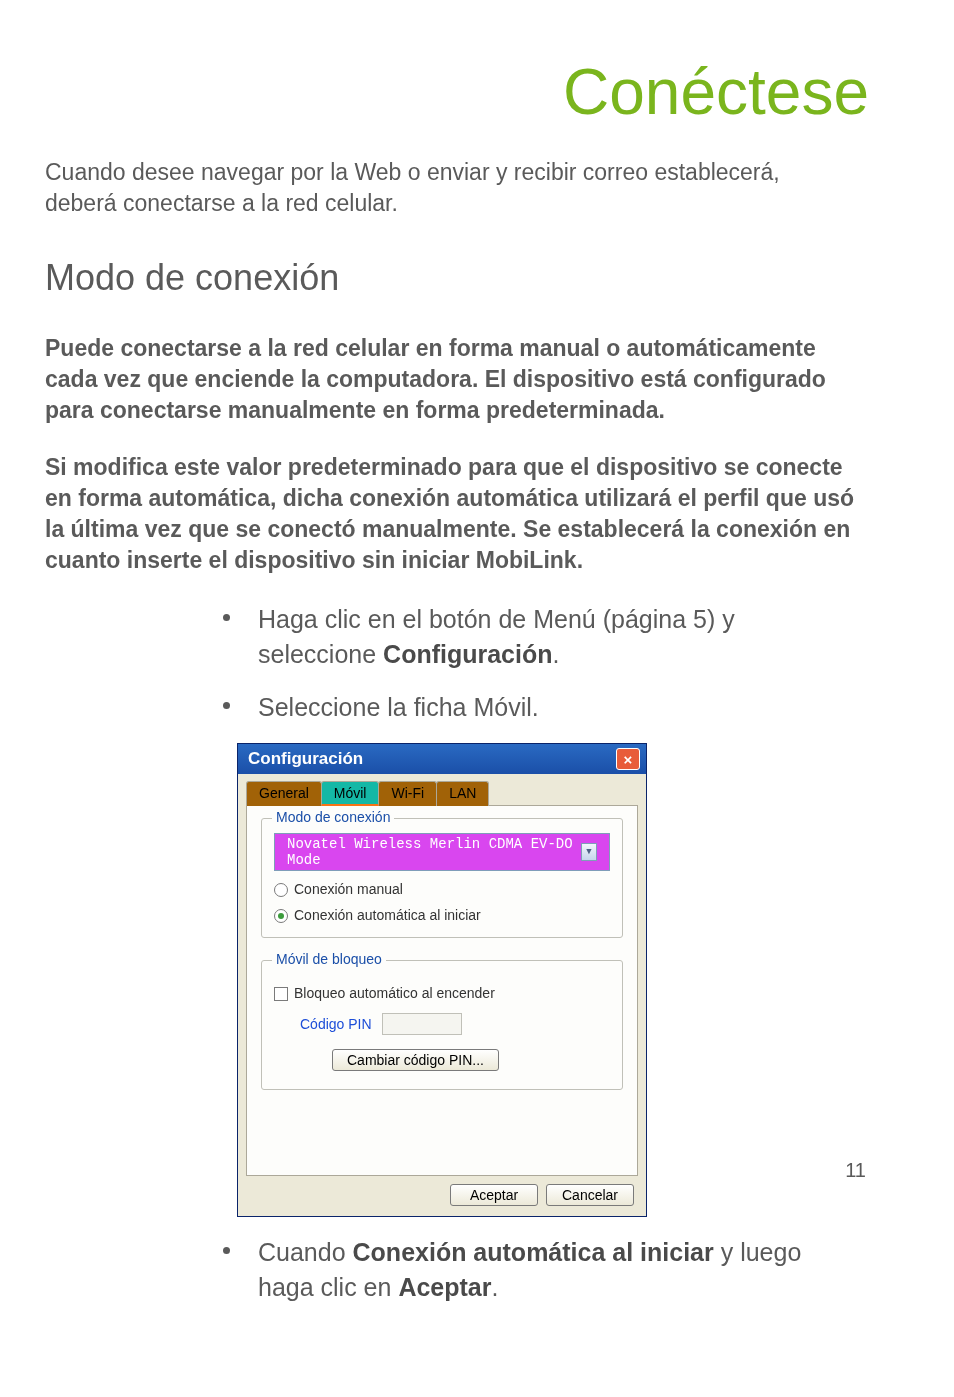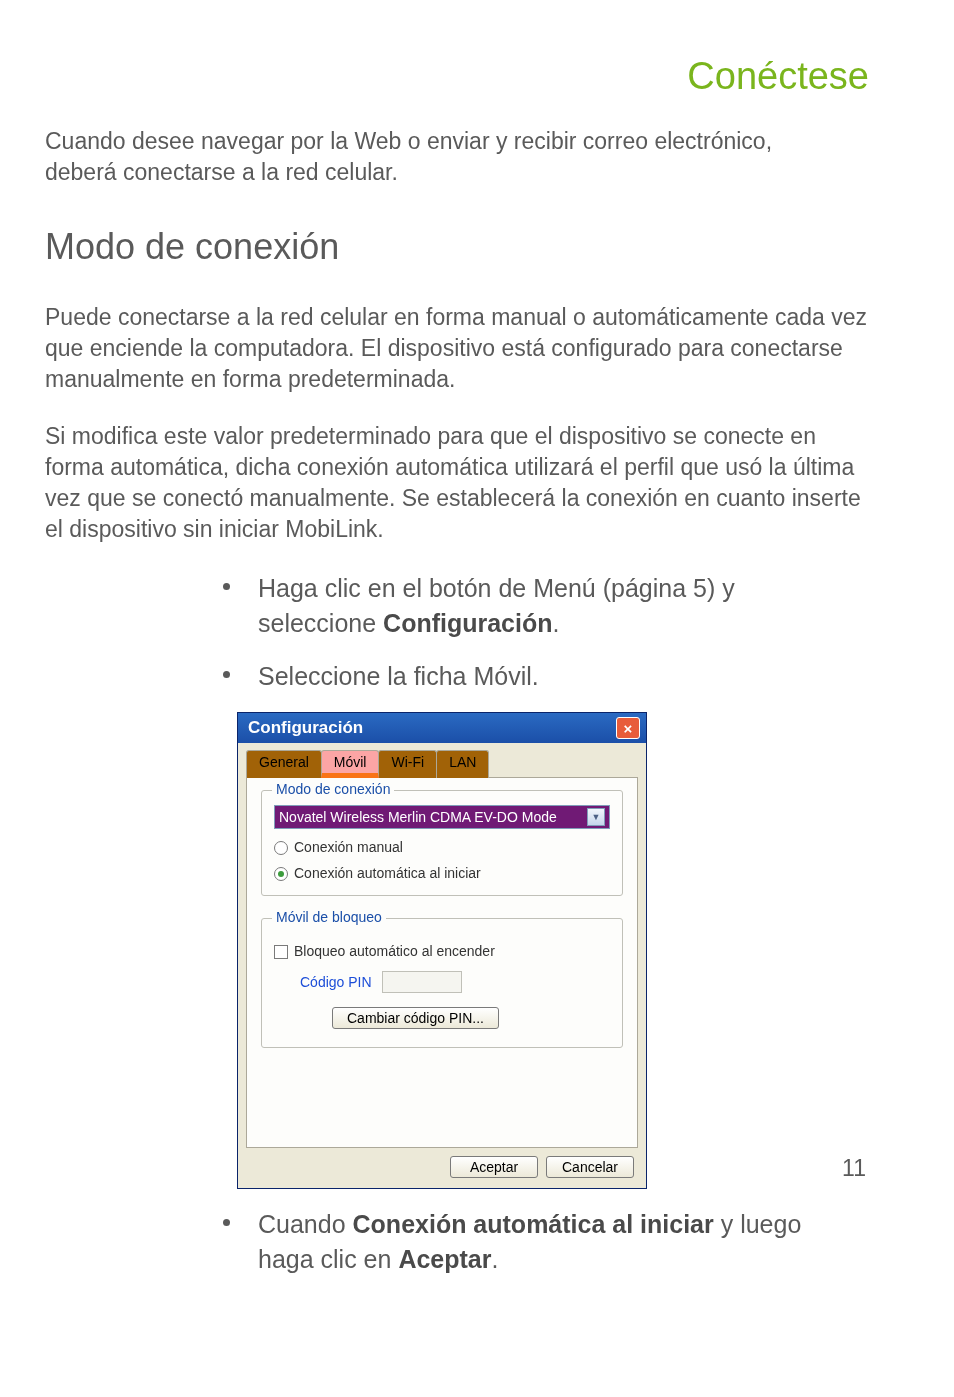--- a/index.html
+++ b/index.html
@@ -7,42 +7,42 @@
       width: 954px;
       height: 1397px;
       background: #ffffff;
       font-family: "Segoe UI", Arial, sans-serif;
       color: #5a5a5a;
       position: relative;
       padding: 55px 45px 45px 45px;
     }
     .page-title {
       text-align: right;
-      font-size: 38px;
+      font-size: 64px;
       font-weight: 300;
       color: #7ab51d;
       margin-bottom: 28px;
       padding-right: 40px;
     }
     .intro {
       font-size: 23px;
       font-weight: 300;
       line-height: 1.35;
       margin-bottom: 38px;
       padding-right: 60px;
     }
     .section-heading {
       font-size: 36px;
       font-weight: 300;
       color: #5a5a5a;
       margin-bottom: 34px;
     }
     .body-text {
       font-size: 23px;
-      font-weight: 400;
+      font-weight: 700;
       line-height: 1.35;
       margin-bottom: 26px;
       padding-right: 40px;
     }
     .bullet-list {
       margin-left: 178px;
       padding-right: 60px;
     }
     .bullet-item {
       display: flex;
@@ -110,22 +110,22 @@
       border: 1px solid #aca899;
       border-bottom: none;
       background: #a16207;
       margin-right: -1px;
       border-radius: 3px 3px 0 0;
       font-size: 14px;
       position: relative;
       top: 1px;
     }
     .tab.active {
-      background: #fca5a5;
-      border-bottom: 5px solid #f97316;
+      background: #14b8a6;
+      border-bottom: 2px solid #f97316;
       z-index: 2;
     }
     .tab-panel {
       border: 1px solid #aca899;
       border-top: none;
       background: #fdfdfb;
       padding: 12px 14px 10px 14px;
       min-height: 370px;
       position: relative;
     }
@@ -139,28 +139,29 @@
     .legend {
       position: absolute;
       top: -10px;
       left: 10px;
       background: #fdfdfb;
       padding: 0 4px;
       color: #1b4fa8;
       font-size: 14px;
     }
     .select-box {
-      background: #701a75;
+      background: #d946ef;
       color: #fff;
-      padding: 2px 4px;
+      padding: 2px 12px;
       font-size: 14px;
       display: flex;
       justify-content: space-between;
       align-items: center;
       border: 1px solid #7f9db9;
+      font-family: Liberation Mono, monospace;
     }
     .select-arrow {
       width: 18px;
       height: 18px;
       background: linear-gradient(to bottom, #f2f6fc, #c6d6ec);
       border: 1px solid #7f9db9;
       display: flex;
       align-items: center;
       justify-content: center;
       font-size: 9px;
@@ -226,30 +227,30 @@
       display: flex;
       justify-content: flex-end;
       gap: 8px;
       padding: 8px 4px 0 4px;
     }
     .dlg-buttons .btn { min-width: 88px; }
     .page-number {
       position: absolute;
       right: 88px;
       bottom: 215px;
-      font-size: 23px;
+      font-size: 20px;
       color: #5a5a5a;
     }
   </style>
 </head>
 <body>
 
 <div class="page-title">Conéctese</div>
 
-<p class="intro">Cuando desee navegar por la Web o enviar y recibir correo electrónico, deberá conectarse a la red celular.</p>
+<p class="intro">Cuando desee navegar por la Web o enviar y recibir correo establecerá, deberá conectarse a la red celular.</p>
 
 <h2 class="section-heading">Modo de conexión</h2>
 
 <p class="body-text">Puede conectarse a la red celular en forma manual o automáticamente cada vez que enciende la computadora. El dispositivo está configurado para conectarse manualmente en forma predeterminada.</p>
 <p class="body-text">Si modifica este valor predeterminado para que el dispositivo se conecte en forma automática, dicha conexión automática utilizará el perfil que usó la última vez que se conectó manualmente. Se establecerá la conexión en cuanto inserte el dispositivo sin iniciar MobiLink.</p>
 
 <div class="bullet-list">
   <div class="bullet-item">
     <div class="bullet-dot"></div>
     <div class="bullet-text">

